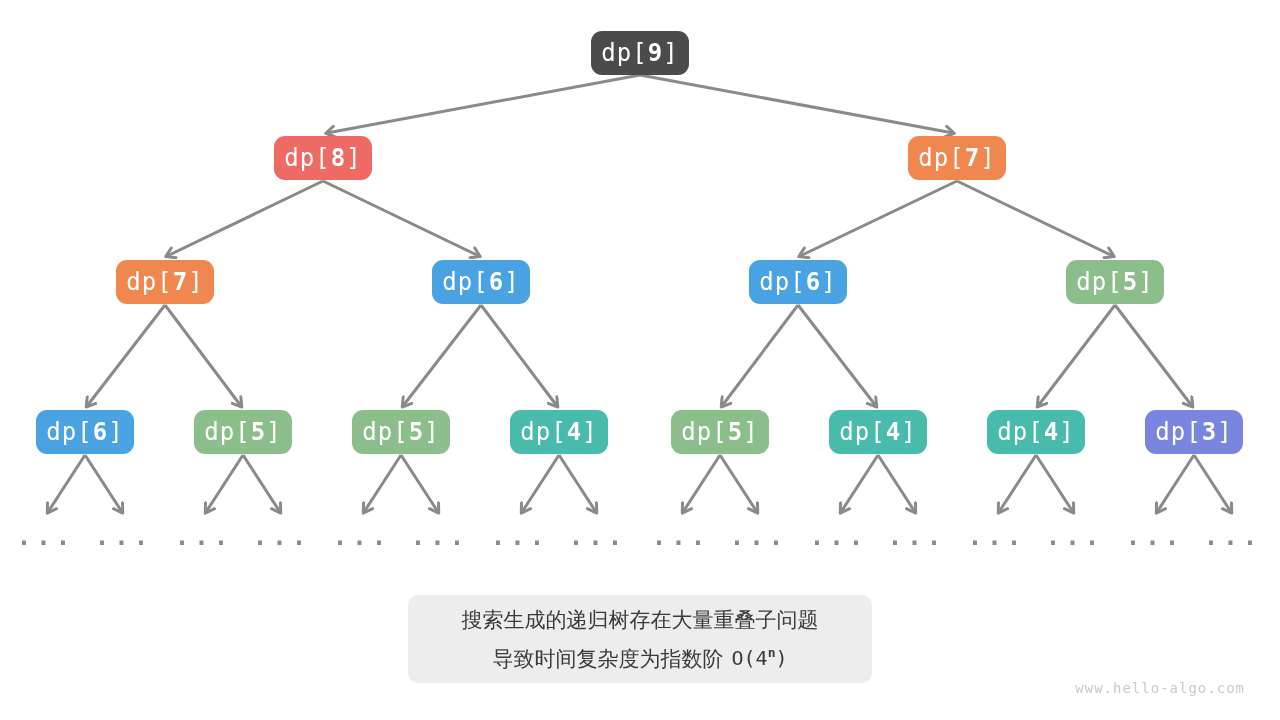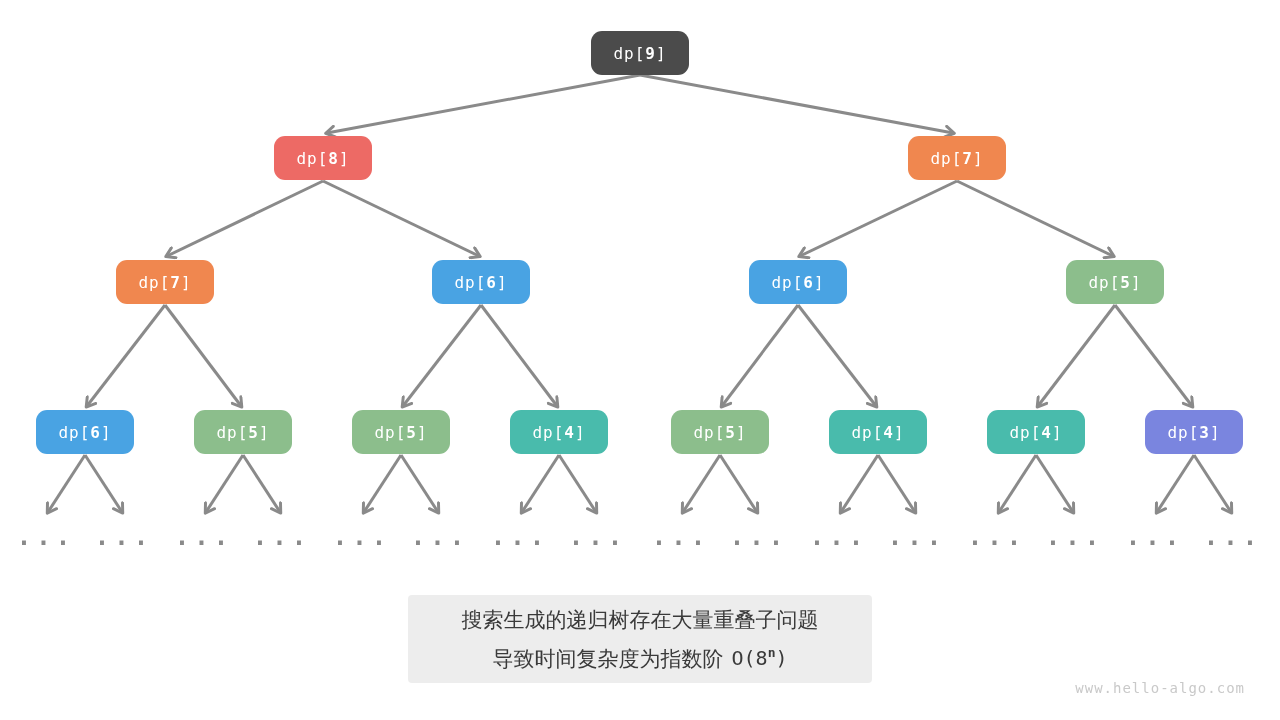--- a/index.html
+++ b/index.html
@@ -9,32 +9,32 @@
     font-family:"Liberation Sans","DejaVu Sans",sans-serif;
   }
   .stage{position:absolute;inset:0;width:1280px;height:720px;}
   svg.edges{position:absolute;left:0;top:0;width:1280px;height:720px;}
   svg.edges line{stroke:#8a8a8a;stroke-width:3;}
   .node{
     position:absolute;width:98px;height:44px;border-radius:11px;
     display:flex;align-items:center;justify-content:center;
     transform:translate(-50%,-50%);
     color:#ffffff;font-family:"DejaVu Sans Mono","Liberation Mono",monospace;
-    font-size:16px;letter-spacing:1px;white-space:nowrap;
+    font-size:24px;letter-spacing:1px;white-space:nowrap;
   }
   .node b{font-weight:bold;}
   .dots{
     position:absolute;transform:translate(-50%,-50%);
     color:#8a8a8a;font-family:"DejaVu Sans Mono","Liberation Mono",monospace;
     font-size:24px;font-weight:bold;letter-spacing:5px;line-height:10px;
     height:10px;display:flex;align-items:flex-end;
   }
   .caption{
     position:absolute;left:408px;top:595px;width:464px;height:88px;
-    background:#ededed;border-radius:4px;
+    background:#ededed;border-radius:10px;
     display:flex;flex-direction:column;align-items:center;justify-content:center;
     color:#3a3a3a;font-size:21px;line-height:34px;text-align:center;
   }
   .caption .formula{
     font-family:"DejaVu Sans Mono","Liberation Mono",monospace;
     font-size:20px;margin-left:8px;
   }
   .caption .formula sup{font-size:13px;font-weight:bold;}
   .watermark{
     position:absolute;right:35px;bottom:24px;
@@ -176,17 +176,17 @@
   <div class="dots" style="left:759px;top:537px">...</div>
   <div class="dots" style="left:839px;top:537px">...</div>
   <div class="dots" style="left:917px;top:537px">...</div>
   <div class="dots" style="left:997px;top:537px">...</div>
   <div class="dots" style="left:1075px;top:537px">...</div>
   <div class="dots" style="left:1155px;top:537px">...</div>
   <div class="dots" style="left:1233px;top:537px">...</div>
 
   <div class="caption">
     <div>搜索生成的递归树存在大量重叠子问题</div>
-    <div><span>导致时间复杂度为指数阶</span><span class="formula"><span>O(8</span><sup>n</sup><span>)</span></span></div>
+    <div><span>导致时间复杂度为指数阶</span><span class="formula"><span>O(4</span><sup>n</sup><span>)</span></span></div>
   </div>
 
   <div class="watermark">www.hello-algo.com</div>
 </div>
 
 </body></html>

